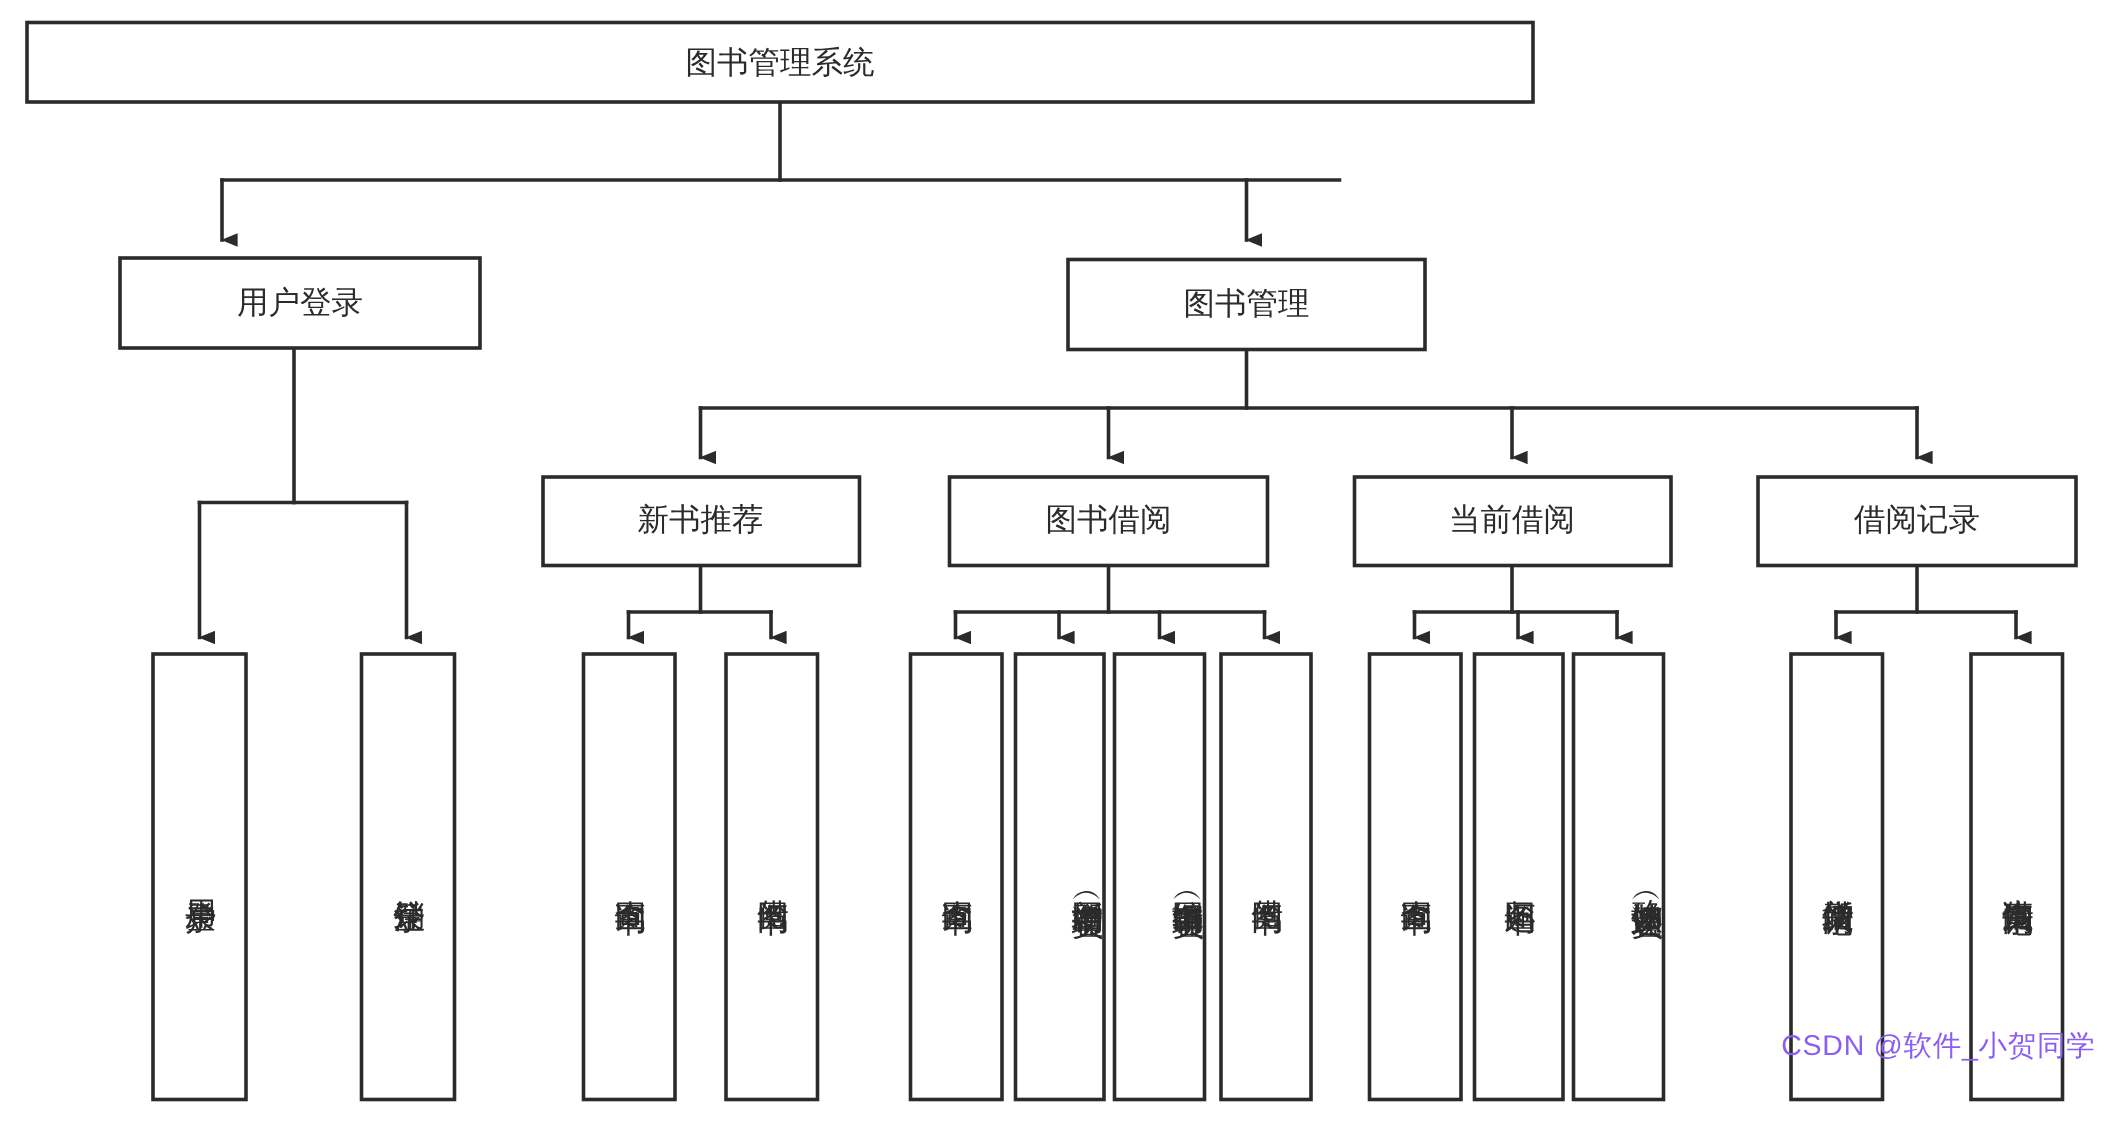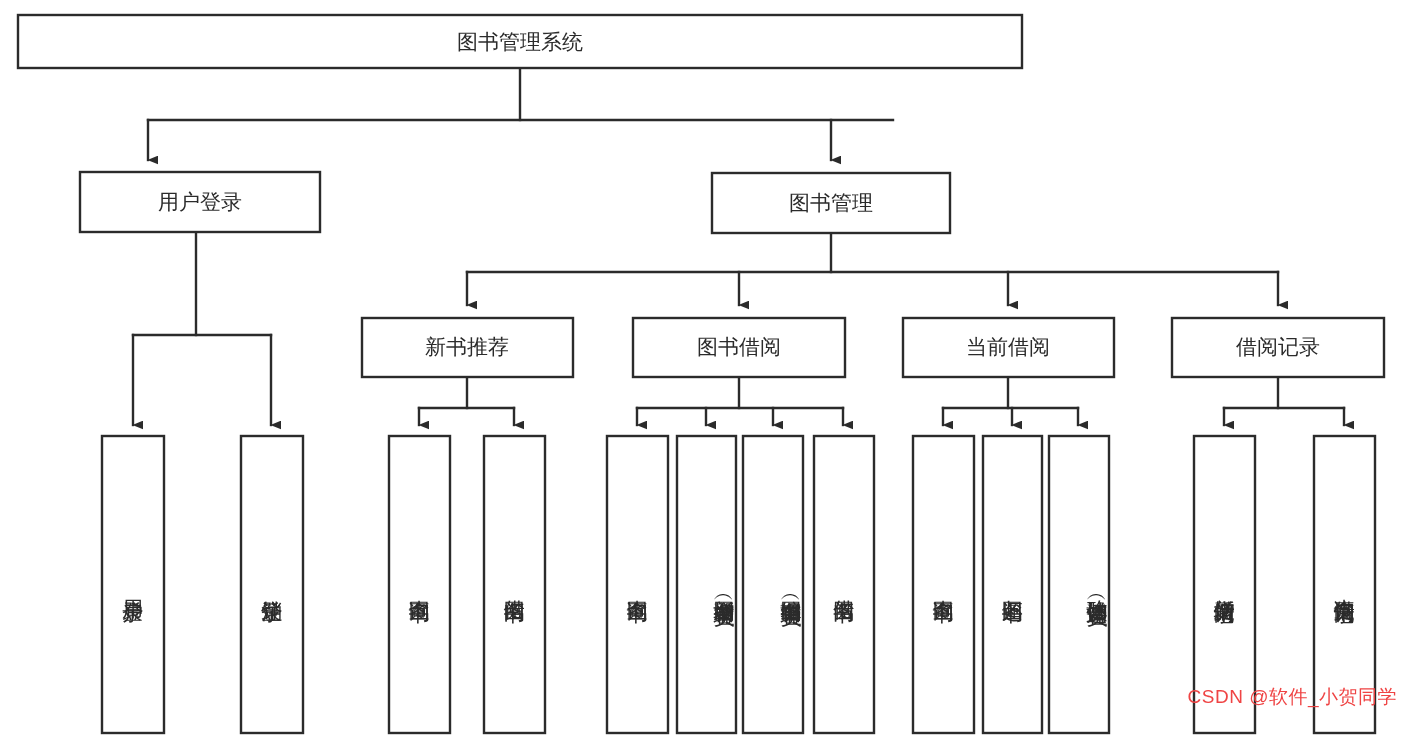--- a/index.html
+++ b/index.html
@@ -59,21 +59,21 @@
     justify-content: center;
     white-space: nowrap;
     pointer-events: none;
   }
   .watermark {
     position: absolute;
     right: 8px;
     bottom: 6px;
     font-family: "Liberation Sans", "DejaVu Sans", sans-serif;
     font-size: 19px;
-    color: #ef4444;
+    color: #8b5cf6;
     letter-spacing: 0.5px;
     white-space: nowrap;
   }
 </style>
 </head>
 <body>
 
 <div id="diagram-root">
 
   <svg class="diagram-canvas" viewBox="0 0 1405 747">

